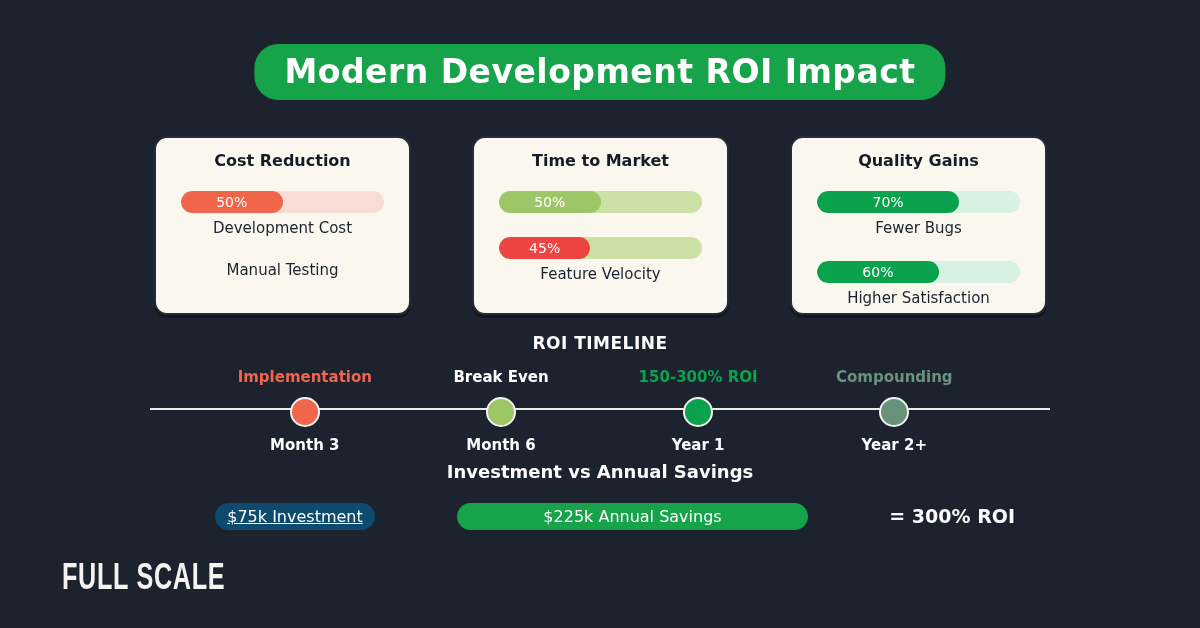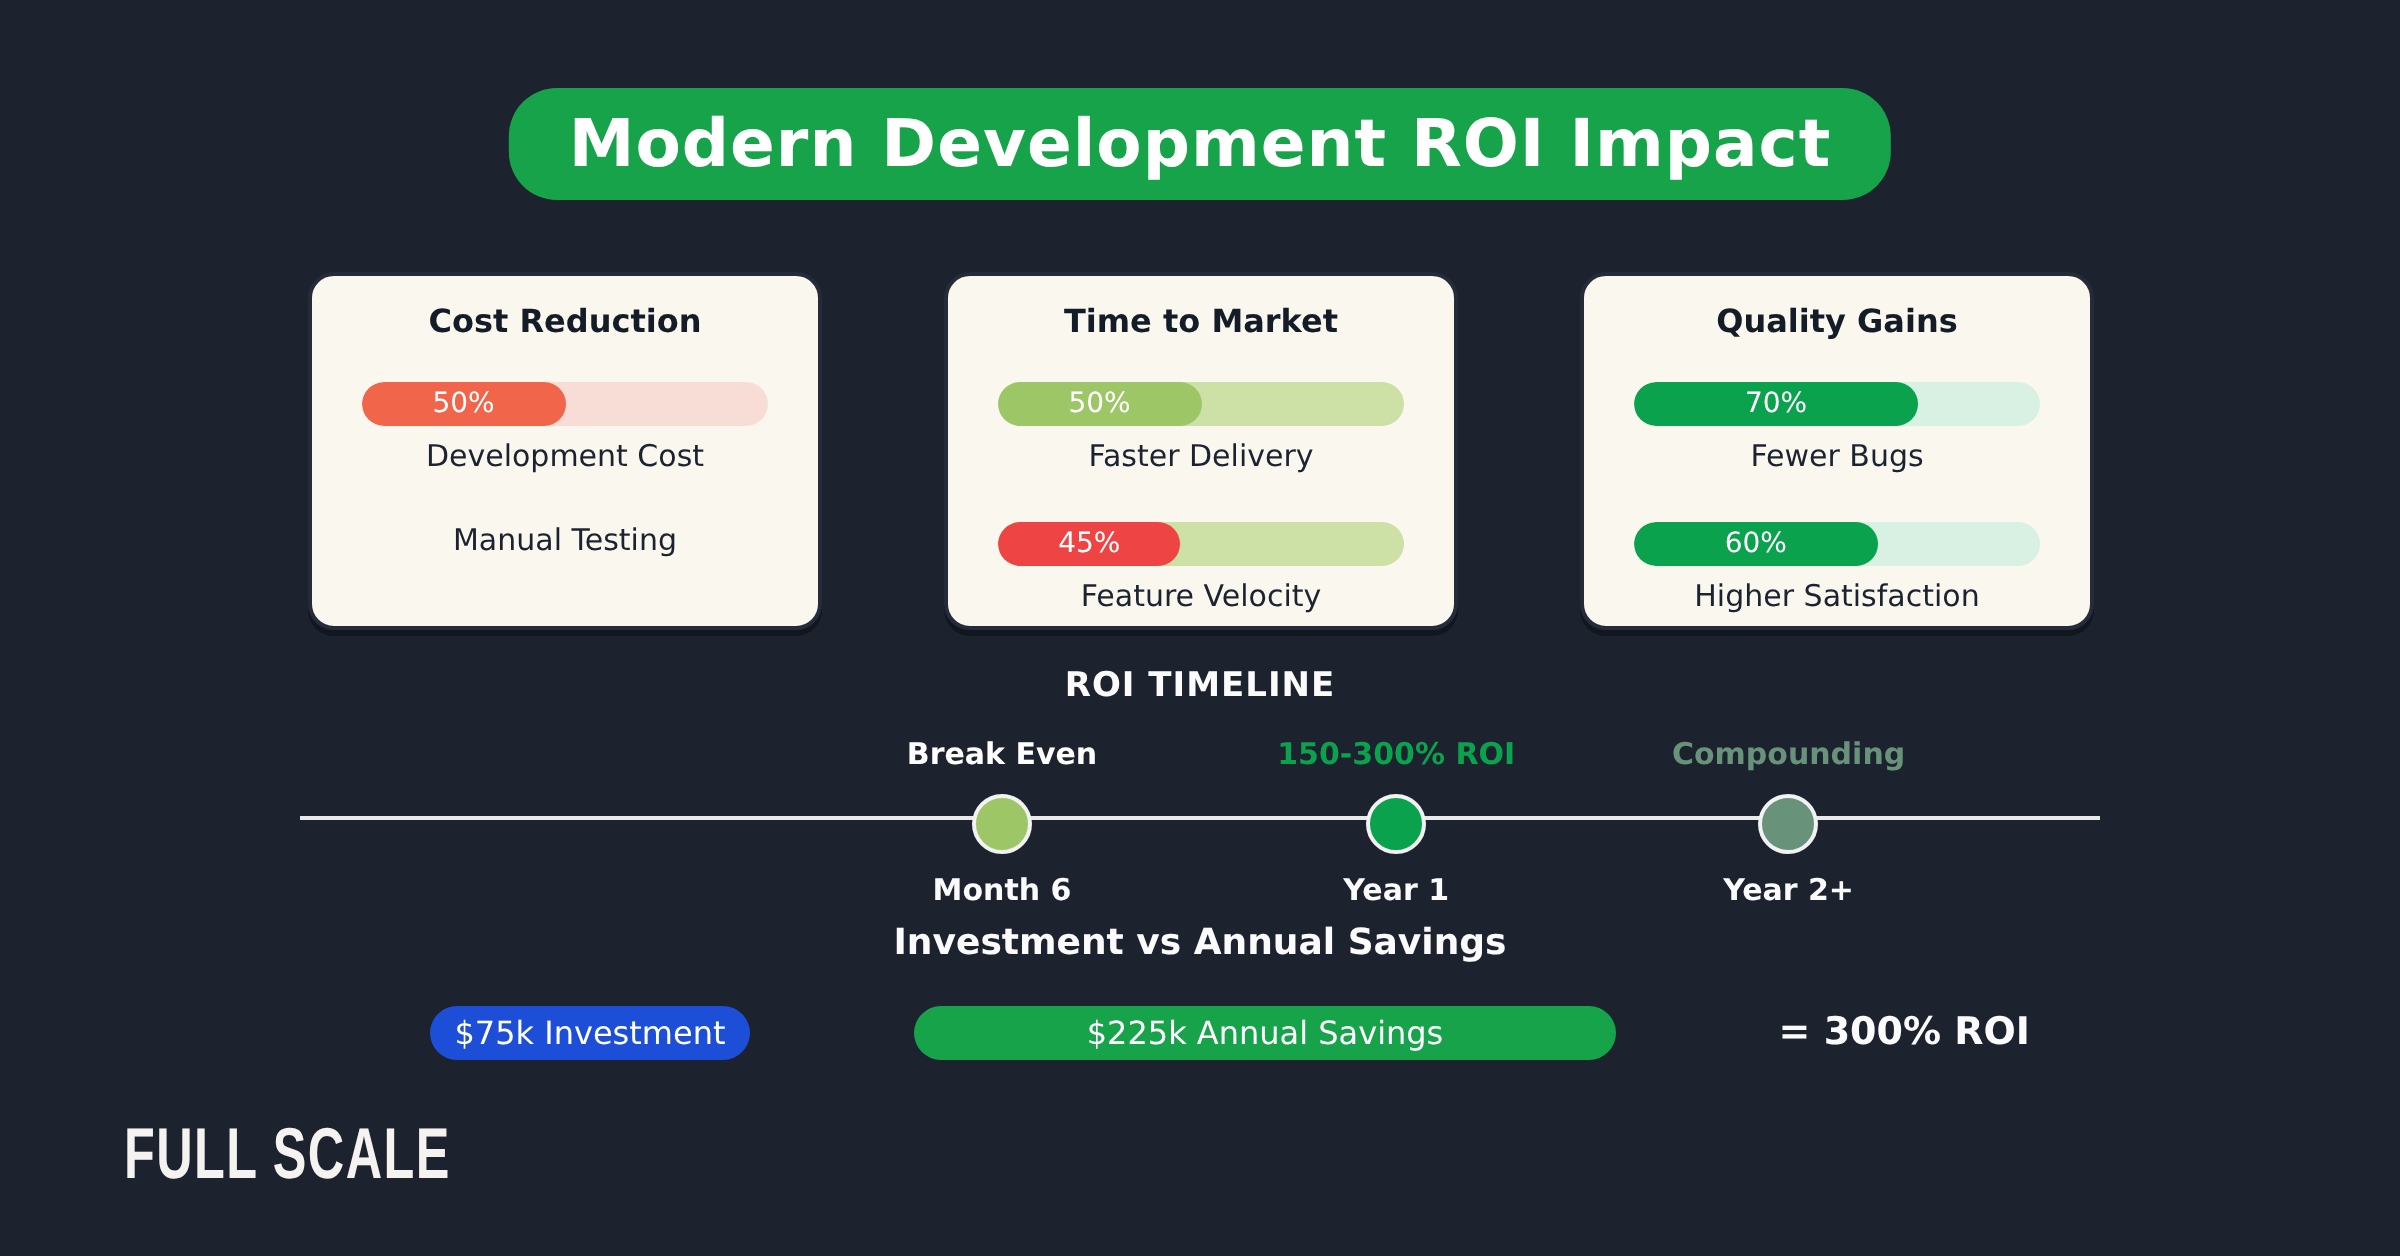--- a/index.html
+++ b/index.html
@@ -113,21 +113,20 @@
 </div>
 
 <div class="card card-2" style="background: rgb(250, 247, 238);">
   <div class="card-title">Time to Market</div>
   <div class="bar-group">
     <div class="track" style="background: rgb(205, 225, 166);">
       <div class="fill" style="width: 50%; background: rgb(157, 199, 103);">
         <span>50%</span>
       </div>
     </div>
-    <div class="bar-label">Faster Delivery</div>
   </div>
   <div class="bar-group">
     <div class="track" style="background: rgb(205, 225, 166);">
       <div class="fill" style="width: 45%; background: #ef4444;">
         <span>45%</span>
       </div>
     </div>
     <div class="bar-label">Feature Velocity</div>
   </div>
 </div>
@@ -150,20 +149,25 @@
     </div>
     <div class="bar-label">Higher Satisfaction</div>
   </div>
 </div>
 
 <div class="timeline-heading">ROI TIMELINE</div>
 
 <div class="timeline">
   <div class="timeline-line"></div>
 
+  <div class="milestone m-1">
+    <div class="m-label" style="color: rgb(241, 101, 74);">Implementation</div>
+    <div class="m-dot" style="background: rgb(241, 101, 74);"></div>
+    <div class="m-sub">Month 3</div>
+  </div>
 
   <div class="milestone m-2">
     <div class="m-label" style="color: #ffffff;">Break Even</div>
     <div class="m-dot" style="background: rgb(157, 199, 103);"></div>
     <div class="m-sub">Month 6</div>
   </div>
 
   <div class="milestone m-3">
     <div class="m-label" style="color: rgb(10, 162, 77);">150-300% ROI</div>
     <div class="m-dot" style="background: rgb(10, 162, 77);"></div>
@@ -172,19 +176,19 @@
 
   <div class="milestone m-4">
     <div class="m-label" style="color: rgb(104, 147, 122);">Compounding</div>
     <div class="m-dot" style="background: rgb(104, 147, 122);"></div>
     <div class="m-sub">Year 2+</div>
   </div>
 </div>
 
 <div class="comparison-heading">Investment vs Annual Savings</div>
 
-<div class="pill pill-investment" style="background: #1d4ed8;">$75k Investment</div>
+<div class="pill pill-investment" style="background: #0c4a6e; text-decoration: underline;">$75k Investment</div>
 
 <div class="pill pill-savings" style="background: rgb(23, 163, 74);">$225k Annual Savings</div>
 
 <div class="roi-result">= 300% ROI</div>
 
 <div class="logo">FULL SCALE</div>
 
 </body></html>

